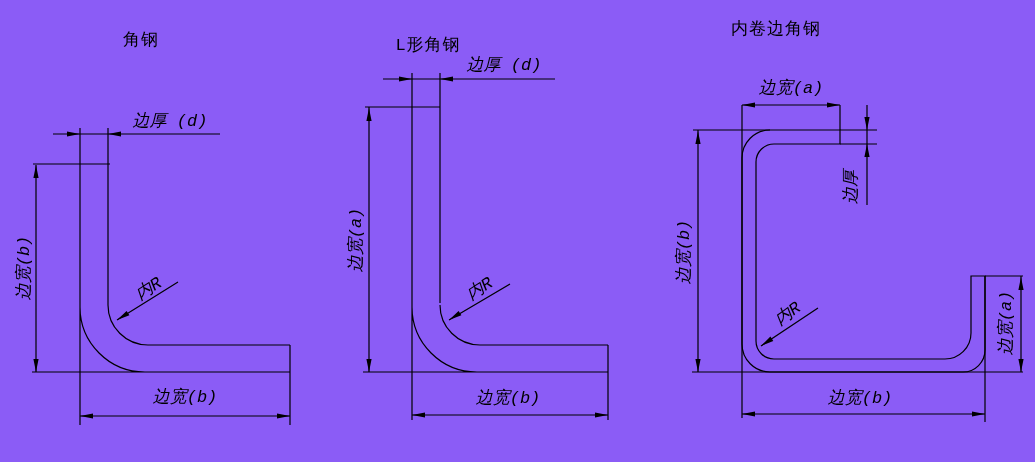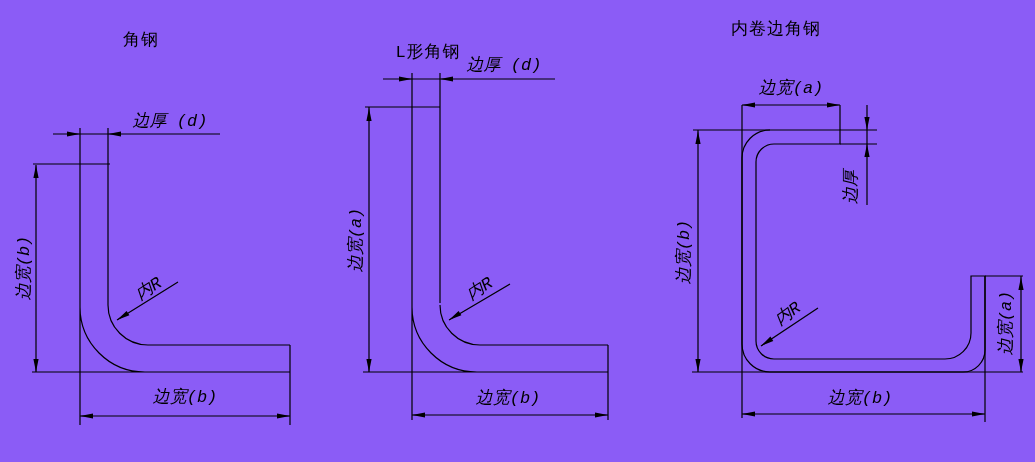--- a/index.html
+++ b/index.html
@@ -153,21 +153,21 @@
         M761,346 L773.3,341 L770.4,336.6 Z"></path>
     </g>
   </svg>
 
   <div class="lbl title" style="left:141px; top:40px;">角钢</div>
   <div class="lbl dim" style="left:170px; top:121px;">边厚 (d)</div>
   <div class="lbl dim rot90" style="left:24px; top:268px;">边宽(b)</div>
   <div class="lbl dim rot33" style="left:149px; top:289px;">内R</div>
   <div class="lbl dim" style="left:185px; top:397px;">边宽(b)</div>
 
-  <div class="lbl title" style="left:428px; top:52px;">L形角钢</div>
+  <div class="lbl title" style="left:428px; top:45px;">L形角钢</div>
   <div class="lbl dim" style="left:504px; top:65px;">边厚 (d)</div>
   <div class="lbl dim rot90" style="left:356px; top:240px;">边宽(a)</div>
   <div class="lbl dim rot33" style="left:480px; top:289px;">内R</div>
   <div class="lbl dim" style="left:508px; top:398px;">边宽(b)</div>
 
   <div class="lbl title" style="left:776px; top:29px;">内卷边角钢</div>
   <div class="lbl dim" style="left:791px; top:88px;">边宽(a)</div>
   <div class="lbl dim rot90" style="left:851px; top:187px;">边厚</div>
   <div class="lbl dim rot90" style="left:684px; top:252px;">边宽(b)</div>
   <div class="lbl dim rot36" style="left:788px; top:314px;">内R</div>

